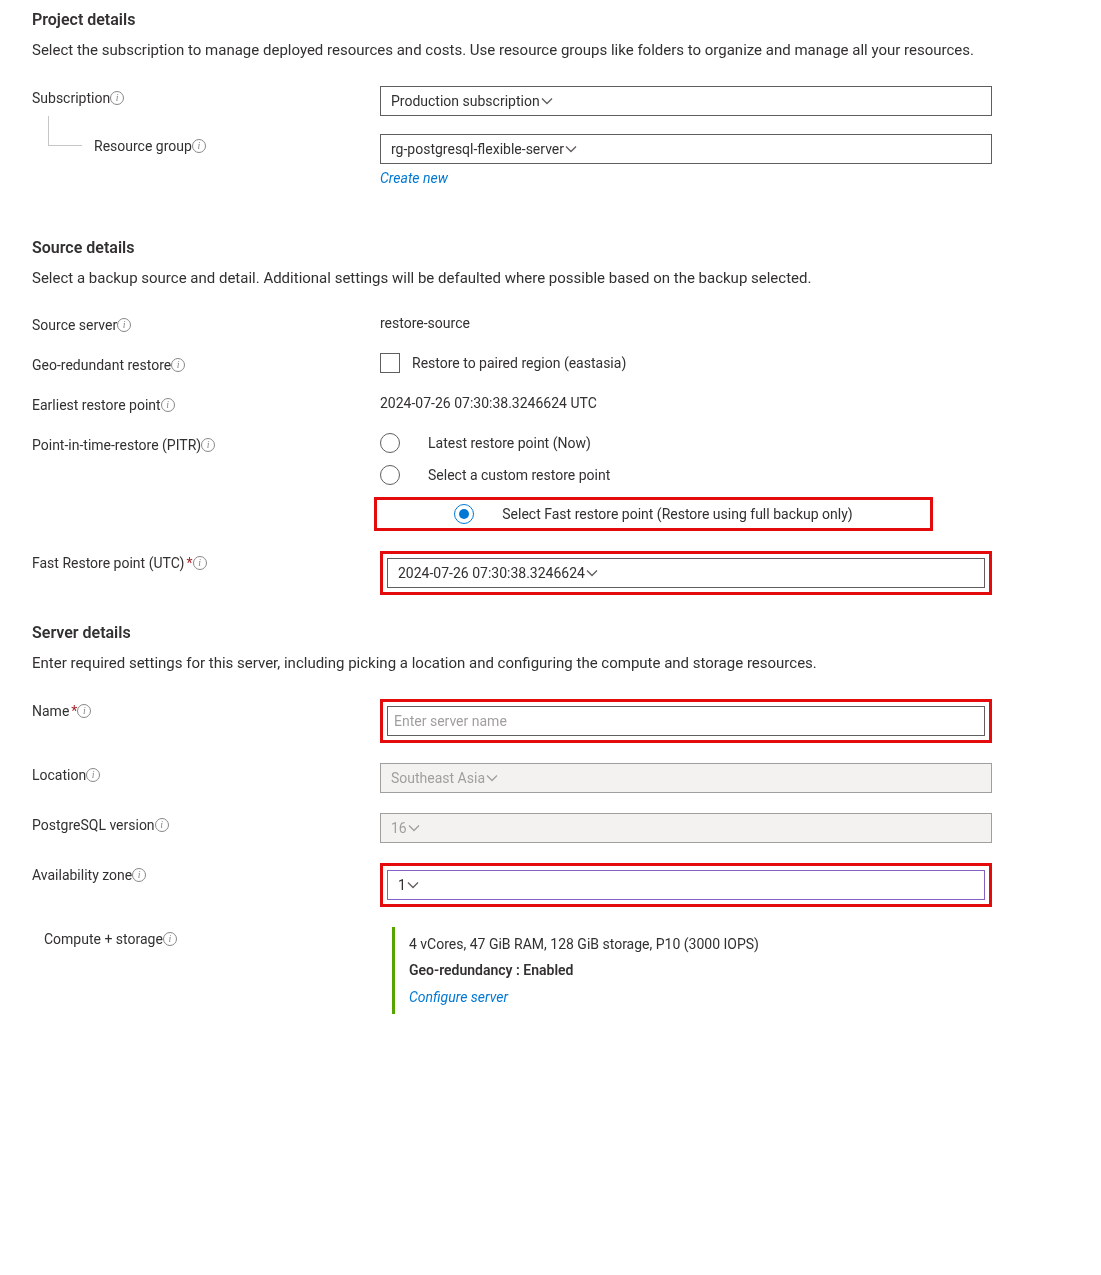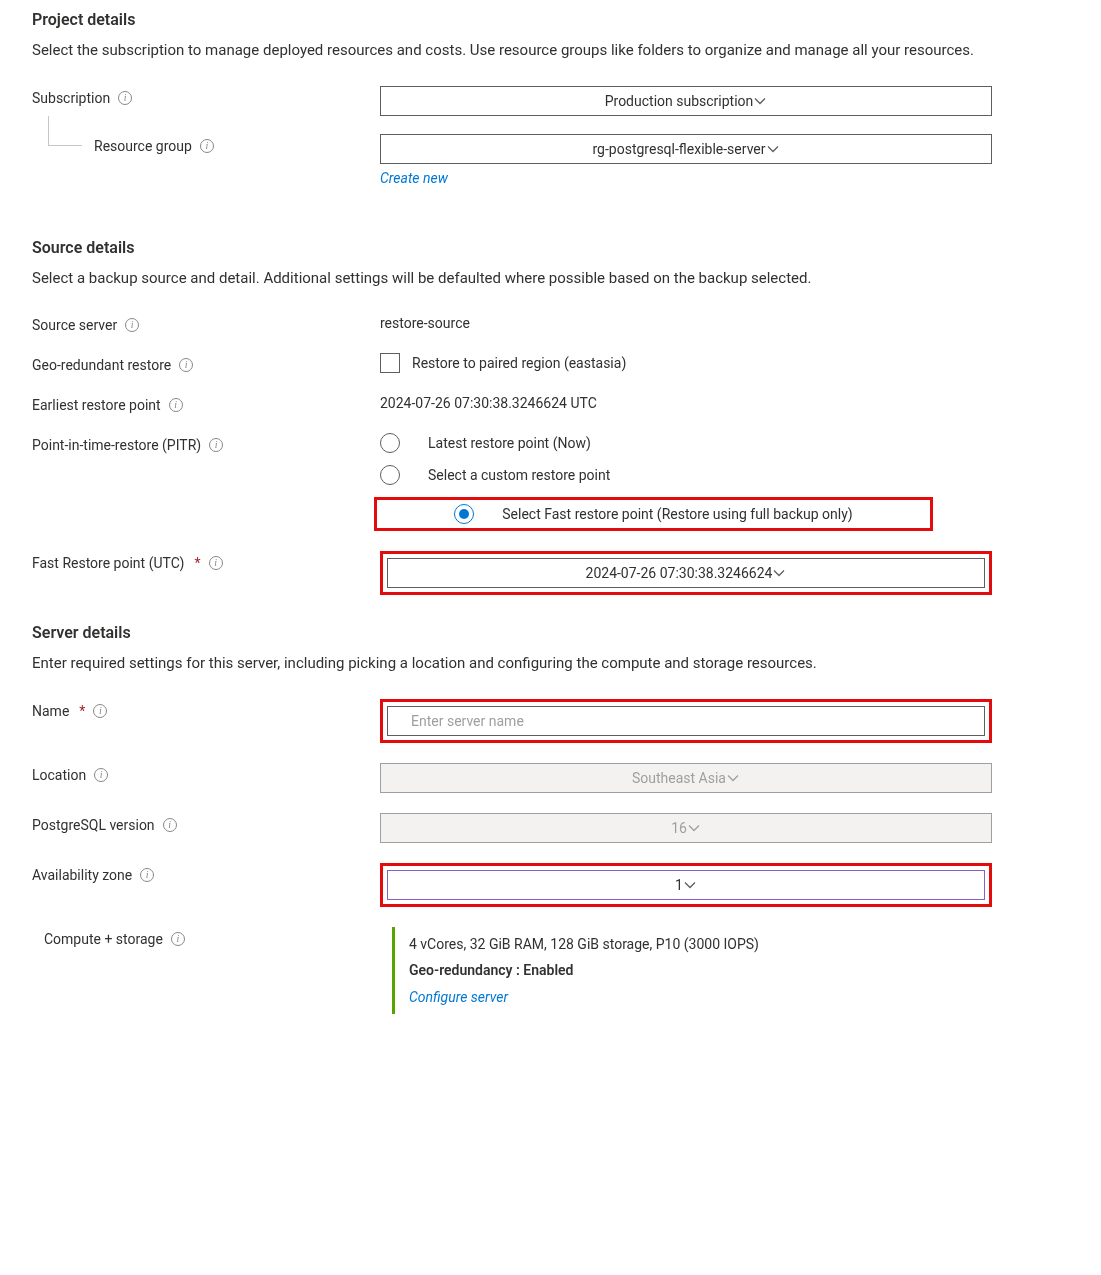--- a/index.html
+++ b/index.html
@@ -41,21 +41,20 @@
     display: flex;
     align-items: flex-start;
     margin-bottom: 20px;
   }
   .form-row.tight { margin-bottom: 8px; }
   .label-col {
     width: 348px;
     flex: 0 0 348px;
     display: flex;
     align-items: center;
-    gap: 8px;
     font-size: 14px;
     padding-top: 4px;
   }
   .label-col.indent {
     padding-left: 62px;
     width: 348px;
     flex: 0 0 348px;
     position: relative;
   }
   .elbow {
@@ -84,21 +83,21 @@
     color: #8a8886;
     line-height: 1;
   }
   .required { color: var(--required); margin-left: 2px; }
   .select {
     width: 100%;
     border: 1px solid var(--border);
     height: 30px;
     display: flex;
     align-items: center;
-    justify-content: center;
+    justify-content: flex-start;
     padding: 0 10px;
     background: #fff;
     font-size: 14px;
     color: var(--text);
     cursor: pointer;
   }
   .select.disabled {
     background: var(--disabled-bg);
     color: var(--disabled-text);
     cursor: default;
@@ -106,21 +105,21 @@
   }
   .select.purple { border: 1px solid #8661c5; }
   .chev {
     width: 14px; height: 14px;
   }
   .chev svg { width:14px; height:14px; display:block; }
   .text-input {
     width: 100%;
     border: 1px solid var(--border);
     height: 30px;
-    padding: 0 23px;
+    padding: 0 6px;
     font-size: 14px;
     font-family: inherit;
     color: var(--text);
     background: #fff;
   }
   .text-input::placeholder { color: #a19f9d; }
   .link { color: var(--link); text-decoration: none; cursor: pointer; font-size: 14px; font-style: italic; }
   .static-val { font-size: 14px; padding-top: 2px; }
   .checkbox-row { display:flex; align-items:center; gap:12px; }
   .checkbox {
@@ -364,21 +363,21 @@
       </div>
     </div>
 
     <div class="form-row" style="align-items:flex-start;margin-left:12px;">
       <div class="label-col">
         <span>Compute + storage</span>
         <span class="info-icon">i</span>
       </div>
       <div class="field-col">
         <div class="compute-summary">
-          <div>4 vCores, 32 GiB RAM, 128 GiB storage, P10 (3000 IOPS)</div>
+          <div>4 vCores, 47 GiB RAM, 128 GiB storage, P10 (3000 IOPS)</div>
           <div class="bold">Geo-redundancy : Enabled</div>
           <a class="link">Configure server</a>
         </div>
       </div>
     </div>
 
   </div>
 
 </div>
 

